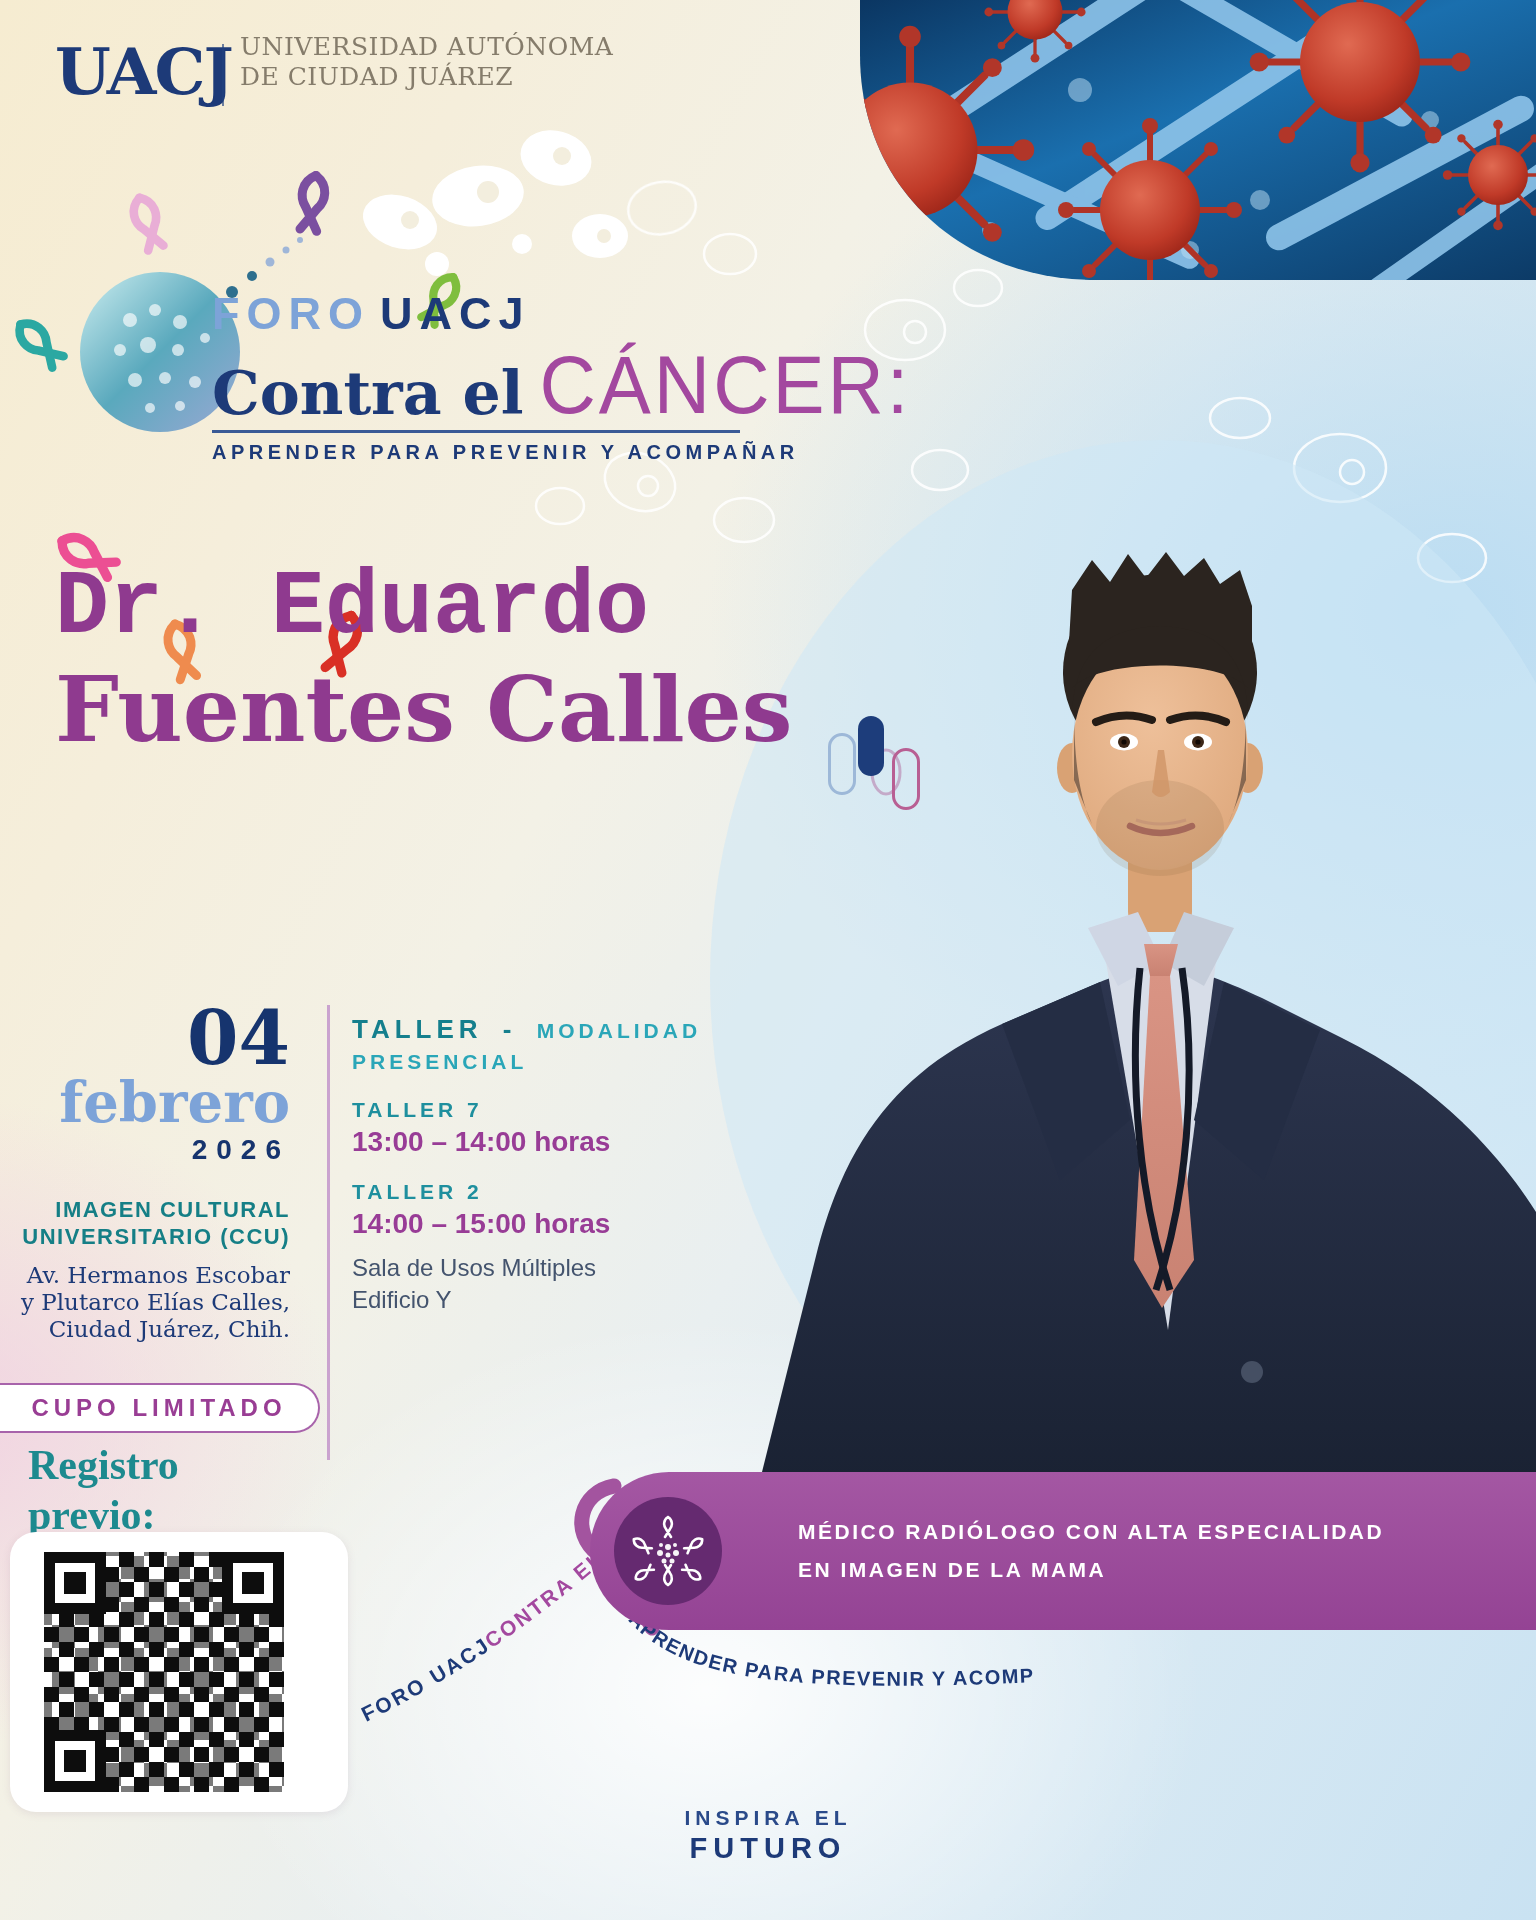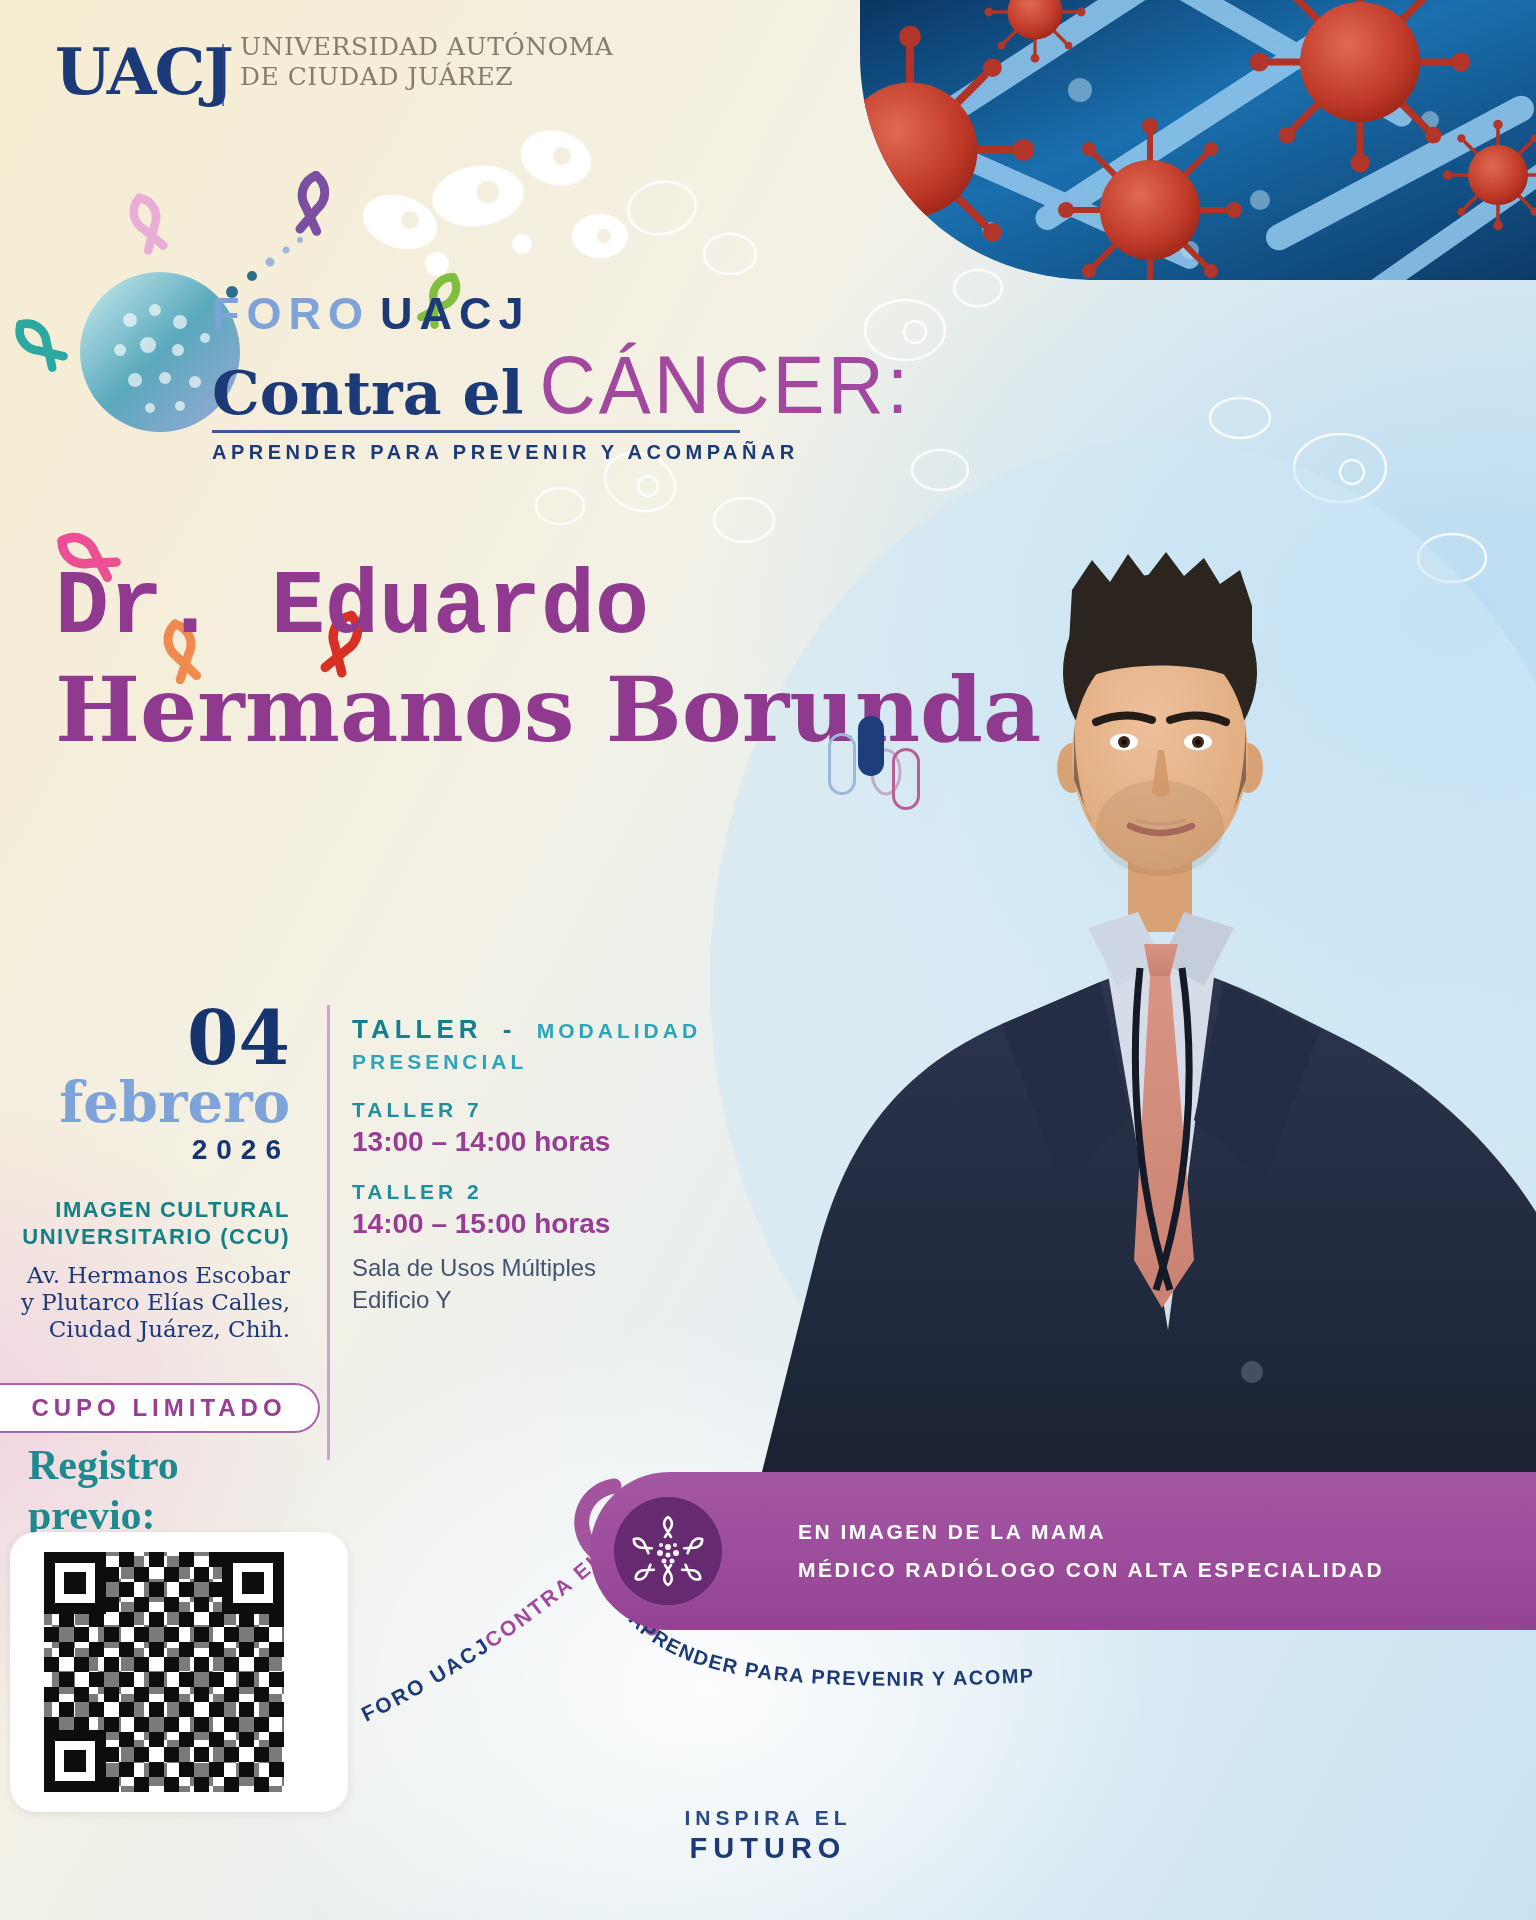--- a/index.html
+++ b/index.html
@@ -311,21 +311,21 @@
       <circle cx="498" cy="322" r="6" fill="#3c2718"></circle>
       <circle cx="498" cy="322" r="2.6" fill="#120a06"></circle>
     <path d="M408 320 Q424 312 440 320" stroke="#4a3categories" stroke-width="0" fill="none"></path>
 
     <path d="M458 330 L452 372 Q460 382 470 372 L464 330 Z" fill="#cf9566" opacity="0.8"></path>
     <path d="M430 406 Q460 420 492 406" stroke="#a5685a" stroke-width="6.5" fill="none" stroke-linecap="round"></path>
     <path d="M436 400 Q460 408 486 400" stroke="#c08e76" stroke-width="3" fill="none" opacity="0.6"></path>
   </svg>
 
   <div class="abs sp1 z20">Dr. Eduardo</div>
-  <div class="abs sp2 z20">Hermanos Borunda</div>
+  <div class="abs sp2 z20">Fuentes Calles</div>
 
   <div class="pill o1 z20"></div>
   <div class="pill f z20"></div>
   <div class="pill o2 z20"></div>
 
   <div class="abs dateblock z20">
     <div class="d-day">04</div>
     <div class="d-month">febrero</div>
     <div class="d-year">2026</div>
     <div class="venue">
@@ -403,22 +403,22 @@
           <path d="M42 8 C37 11 37.5 17 40 20 L45 28 M42 8 C47 11 46.5 17 44 20 L39 28"></path>
           <path d="M68 26 C63 29 63.5 35 66 38 L71 46 M68 26 C73 29 72.5 35 70 38 L65 46" transform="rotate(55 68 36)"></path>
           <path d="M16 26 C11 29 11.5 35 14 38 L19 46 M16 26 C21 29 20.5 35 18 38 L13 46" transform="rotate(-55 16 36)"></path>
           <path d="M42 56 C37 59 37.5 65 40 68 L45 76 M42 56 C47 59 46.5 65 44 68 L39 76" transform="rotate(180 42 66)"></path>
           <path d="M66 54 C61 57 61.5 63 64 66 L69 74 M66 54 C71 57 70.5 63 68 66 L63 74" transform="rotate(125 66 64)"></path>
           <path d="M18 54 C13 57 13.5 63 16 66 L21 74 M18 54 C23 57 22.5 63 20 66 L15 74" transform="rotate(-125 18 64)"></path>
         </g>
       </svg>
     </div>
     <div class="banner-text">
+      <div>MÉDICO RADIÓLOGO CON ALTA ESPECIALIDAD</div>
       <div>EN IMAGEN DE LA MAMA</div>
-      <div>MÉDICO RADIÓLOGO CON ALTA ESPECIALIDAD</div>
     </div>
   </div>
 
   <div class="abs inspira z20">
     <div class="l1">INSPIRA EL</div>
     <div class="l2">FUTURO</div>
   </div>
 
   <svg class="abs z40" width="1536" height="1920" style="left:0;top:0;pointer-events:none;">
     <defs>

